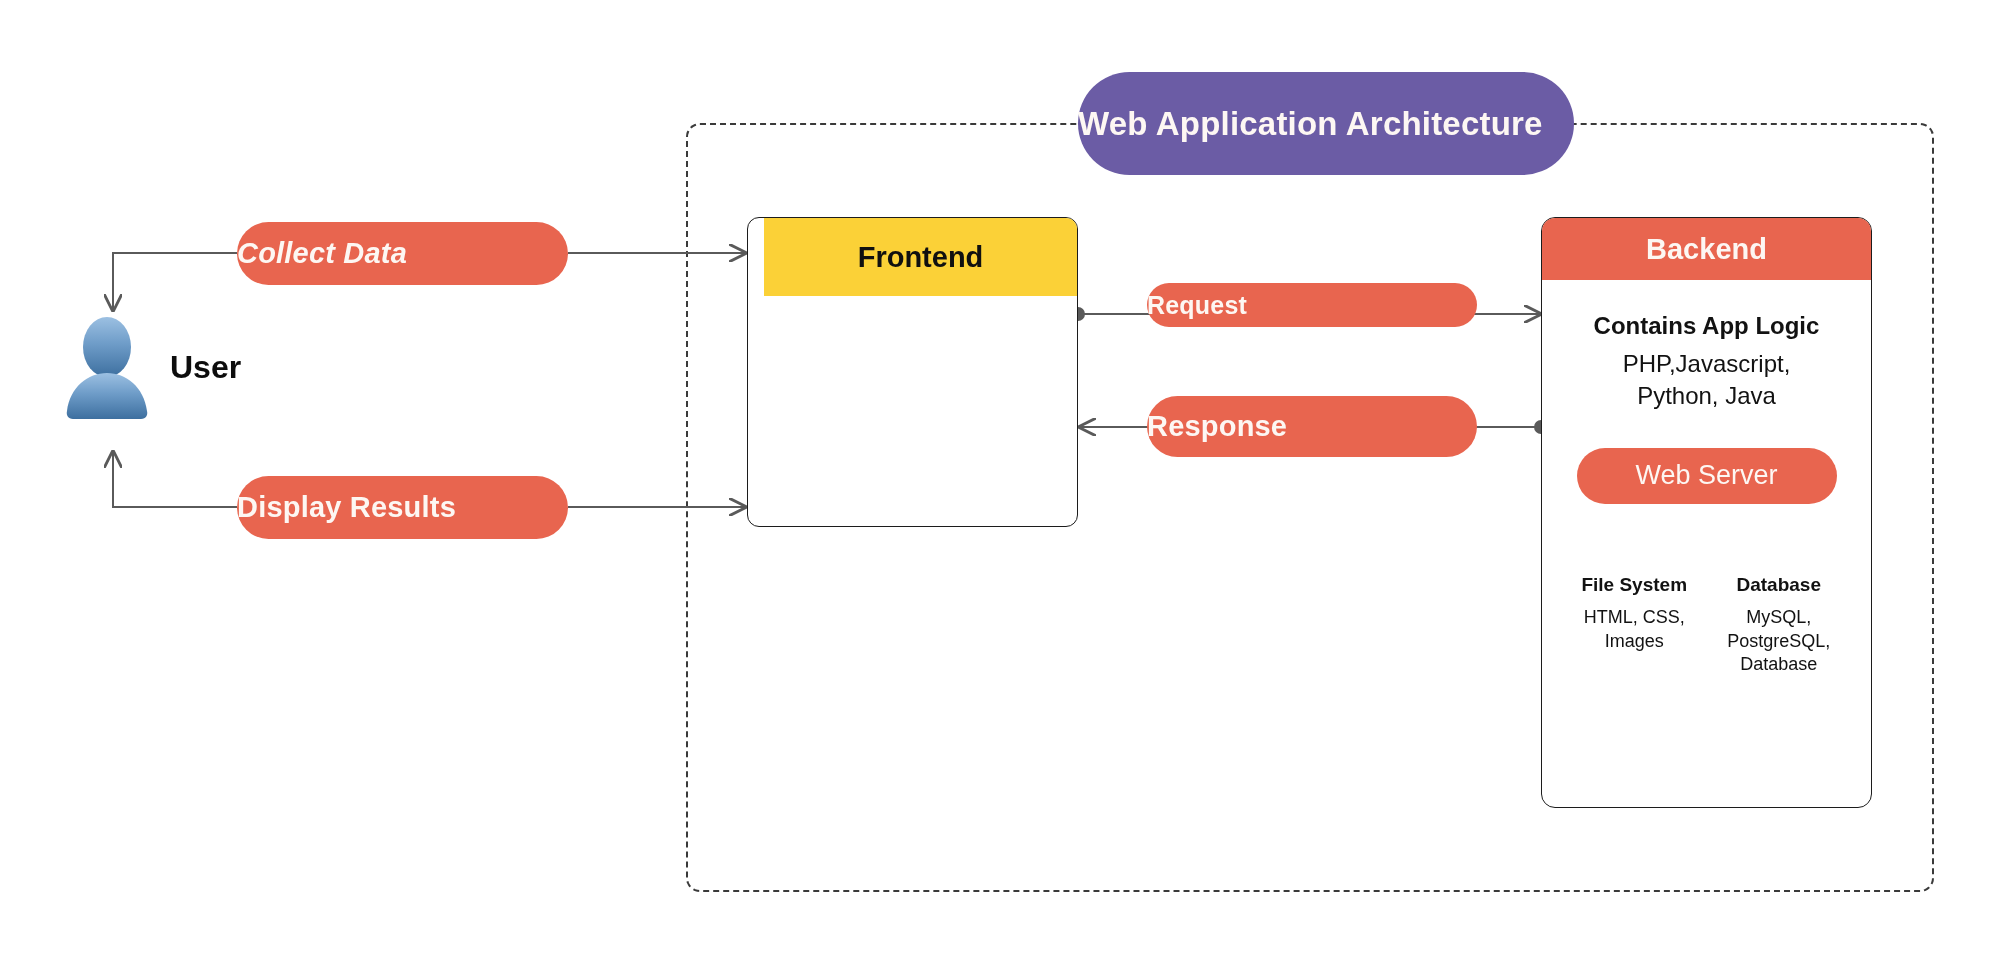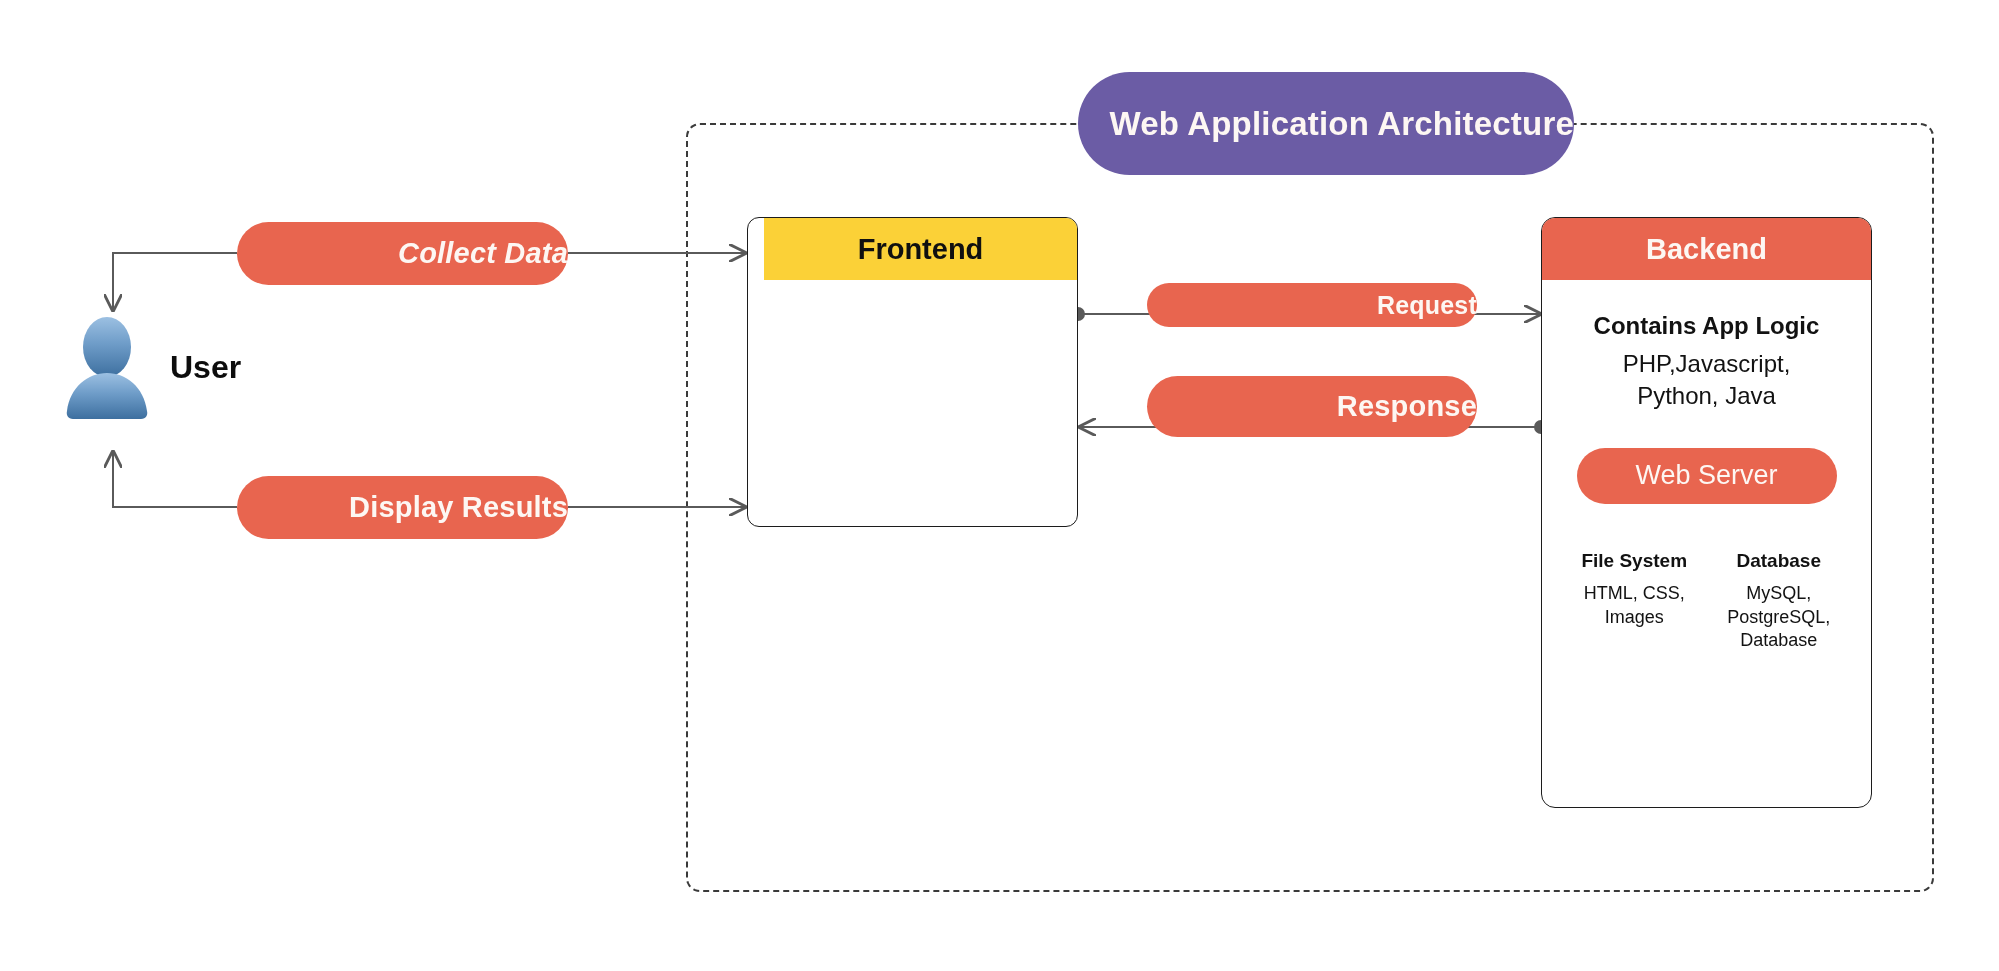--- a/index.html
+++ b/index.html
@@ -39,21 +39,21 @@
     border: 2px dashed #3a3a3a;
     border-radius: 14px;
     box-sizing: border-box;
   }
 
   
   .pill {
     position: absolute;
     display: flex;
     align-items: center;
-    justify-content: flex-end;
+    justify-content: flex-start;
     border-radius: 999px;
     color: #fdf7f3;
     font-weight: bold;
     letter-spacing: 0.2px;
     text-align: center;
     box-sizing: border-box;
   }
   .pill-salmon { background: #e8654f; }
   .pill-purple { background: #6b5ca5; }
 
@@ -83,21 +83,21 @@
   #request-pill {
     left: 1147px;
     top: 283px;
     width: 330px;
     height: 44px;
     font-size: 25px;
     z-index: 4;
   }
   #response-pill {
     left: 1147px;
-    top: 376px;
+    top: 396px;
     width: 330px;
     height: 61px;
     font-size: 29px;
     z-index: 4;
   }
 
   
   #frontend-card {
     position: absolute;
     left: 747px;
@@ -105,21 +105,21 @@
     width: 331px;
     height: 310px;
     border: 1.6px solid #1c1c1c;
     border-radius: 12px;
     background: #ffffff;
     box-sizing: border-box;
     overflow: hidden;
     z-index: 3;
   }
   #frontend-header {
-    height: 62px;
+    height: 78px;
     background: #fbd137;
     display: flex;
     align-items: center;
     justify-content: center;
     color: #101010;
     font-weight: bold;
     font-size: 29px;
     margin-left: 16px;
   }
   #frontend-body {
@@ -176,21 +176,21 @@
     align-items: center;
     justify-content: center;
     border-radius: 999px;
     background: #e8654f;
     color: #fdf7f3;
     font-weight: normal;
     font-size: 27px;
   }
   #backend-columns {
     display: flex;
-    margin-top: 44px;
+    margin-top: 68px;
     padding: 0 14px;
     gap: 12px;
   }
   .bcol {
     flex: 1;
     text-align: center;
     font-size: 18px;
     line-height: 1.32;
     color: #121212;
   }

